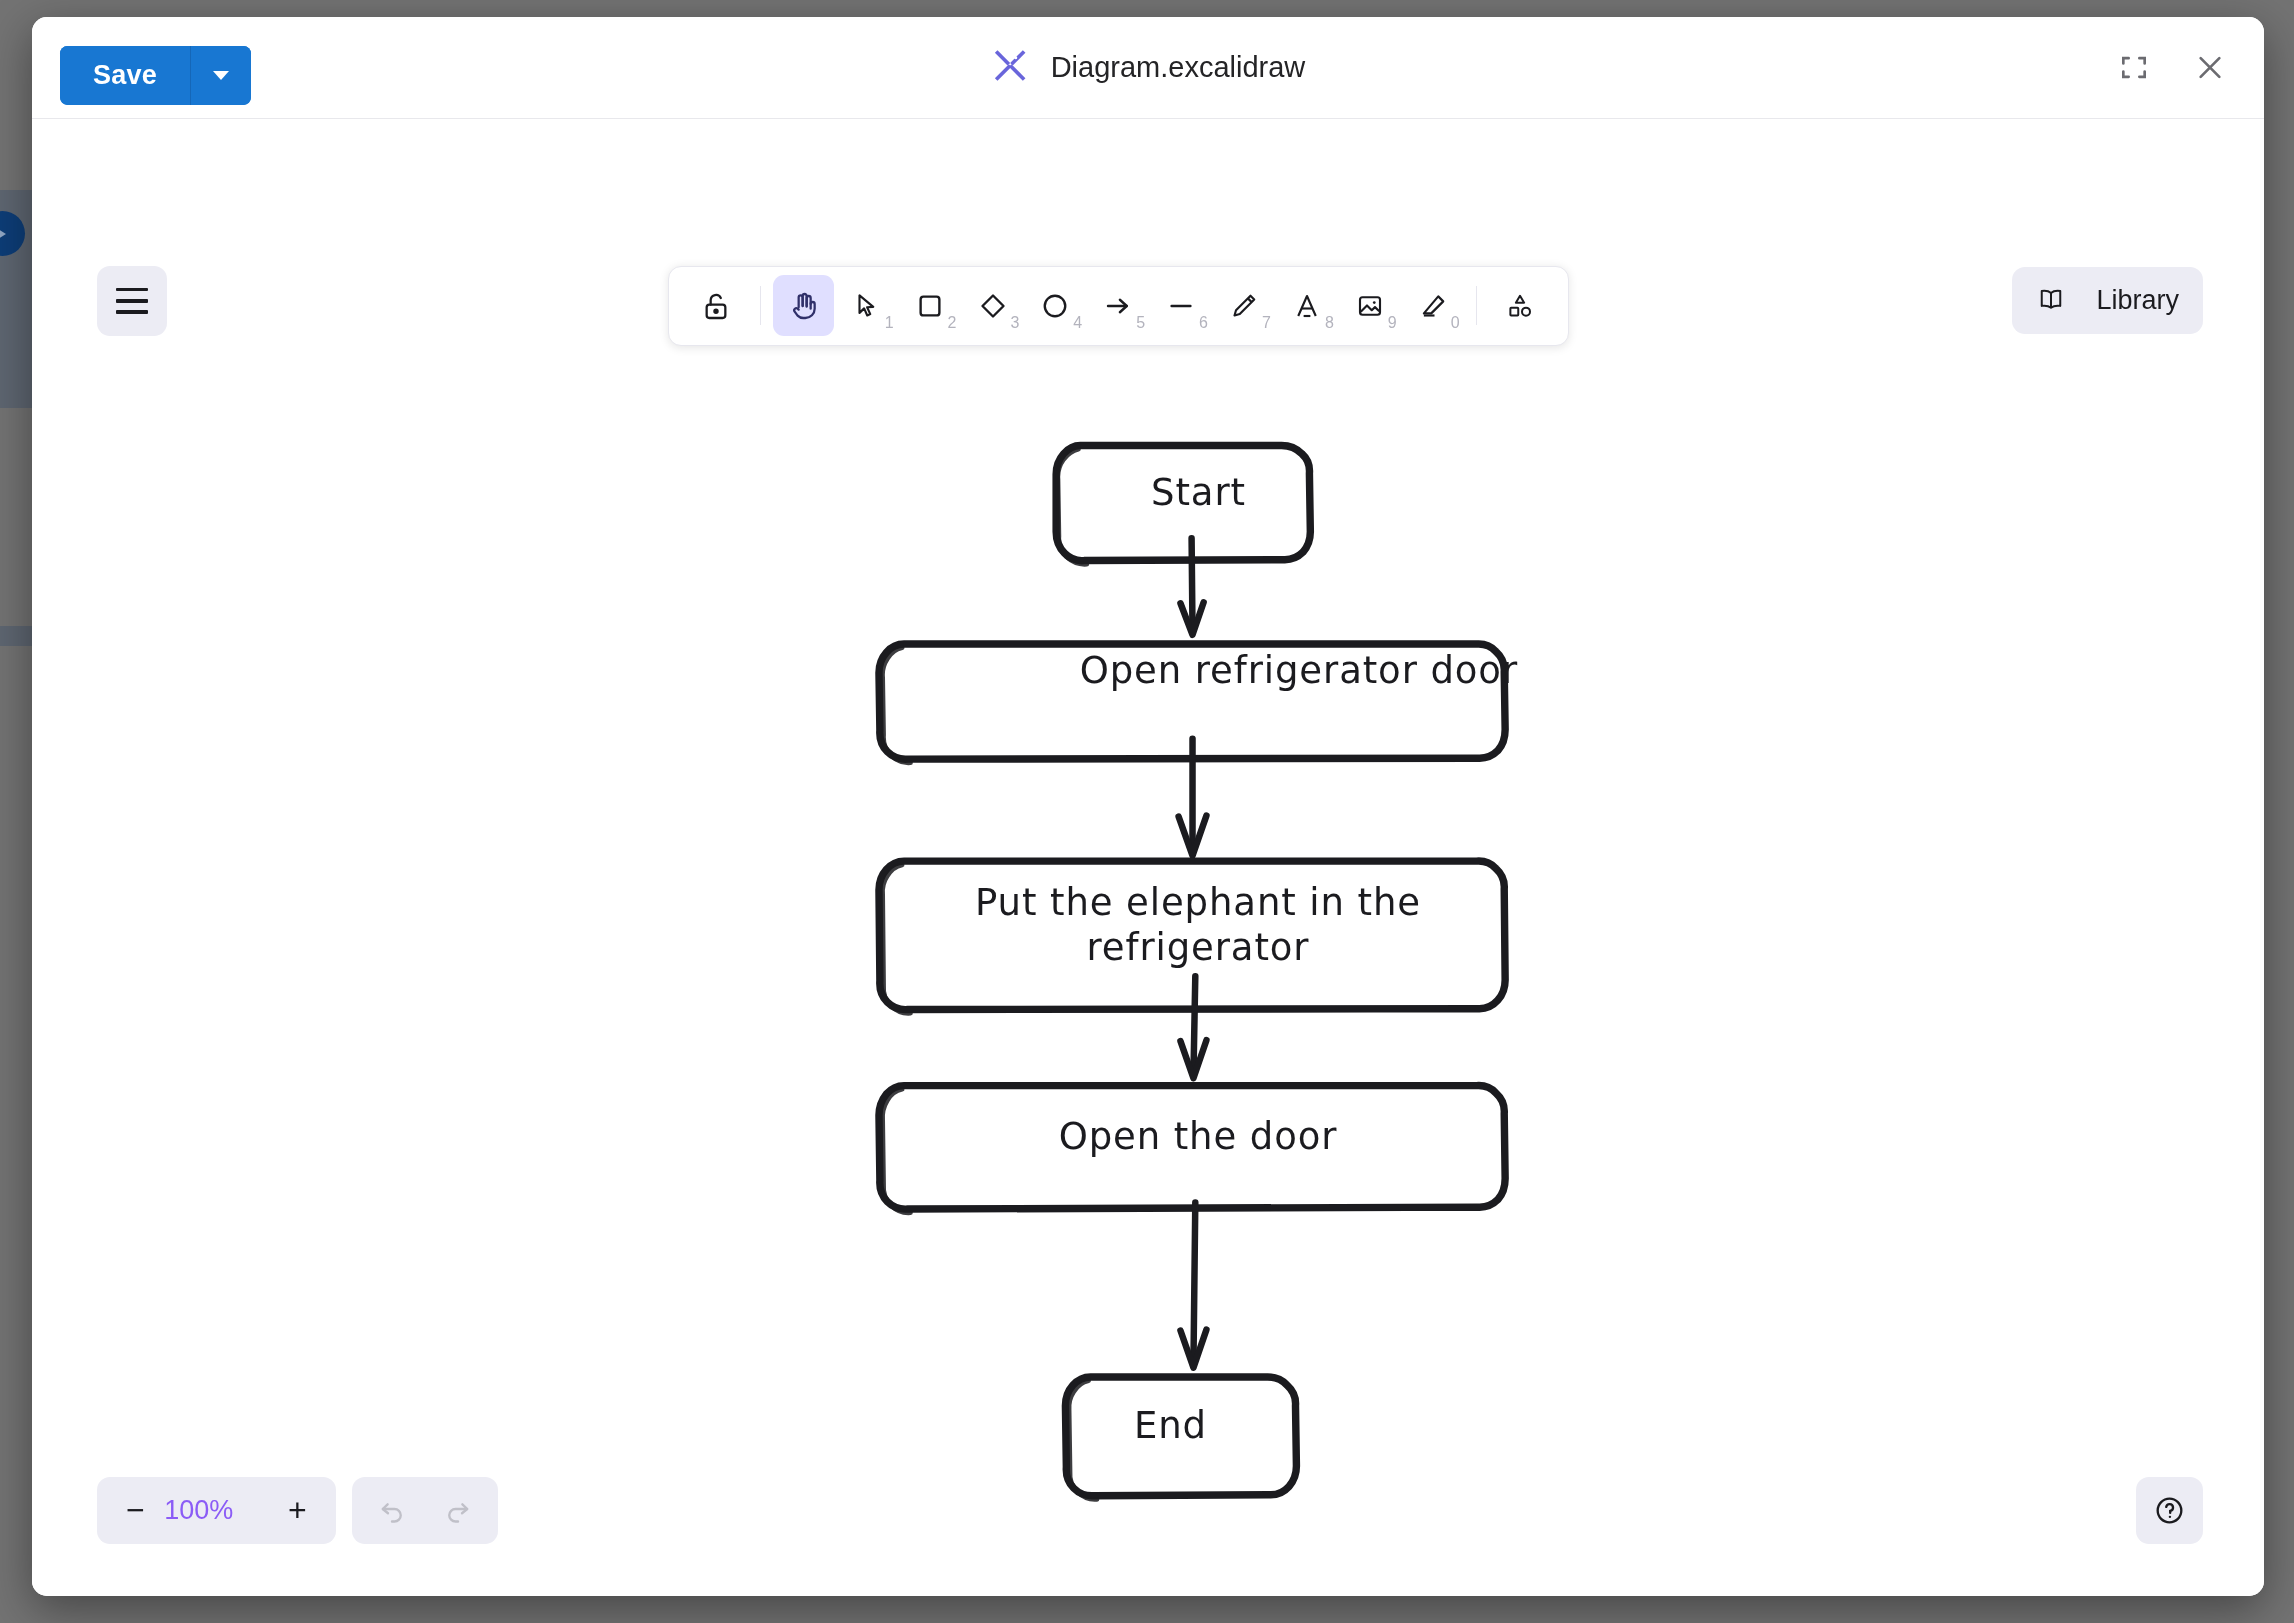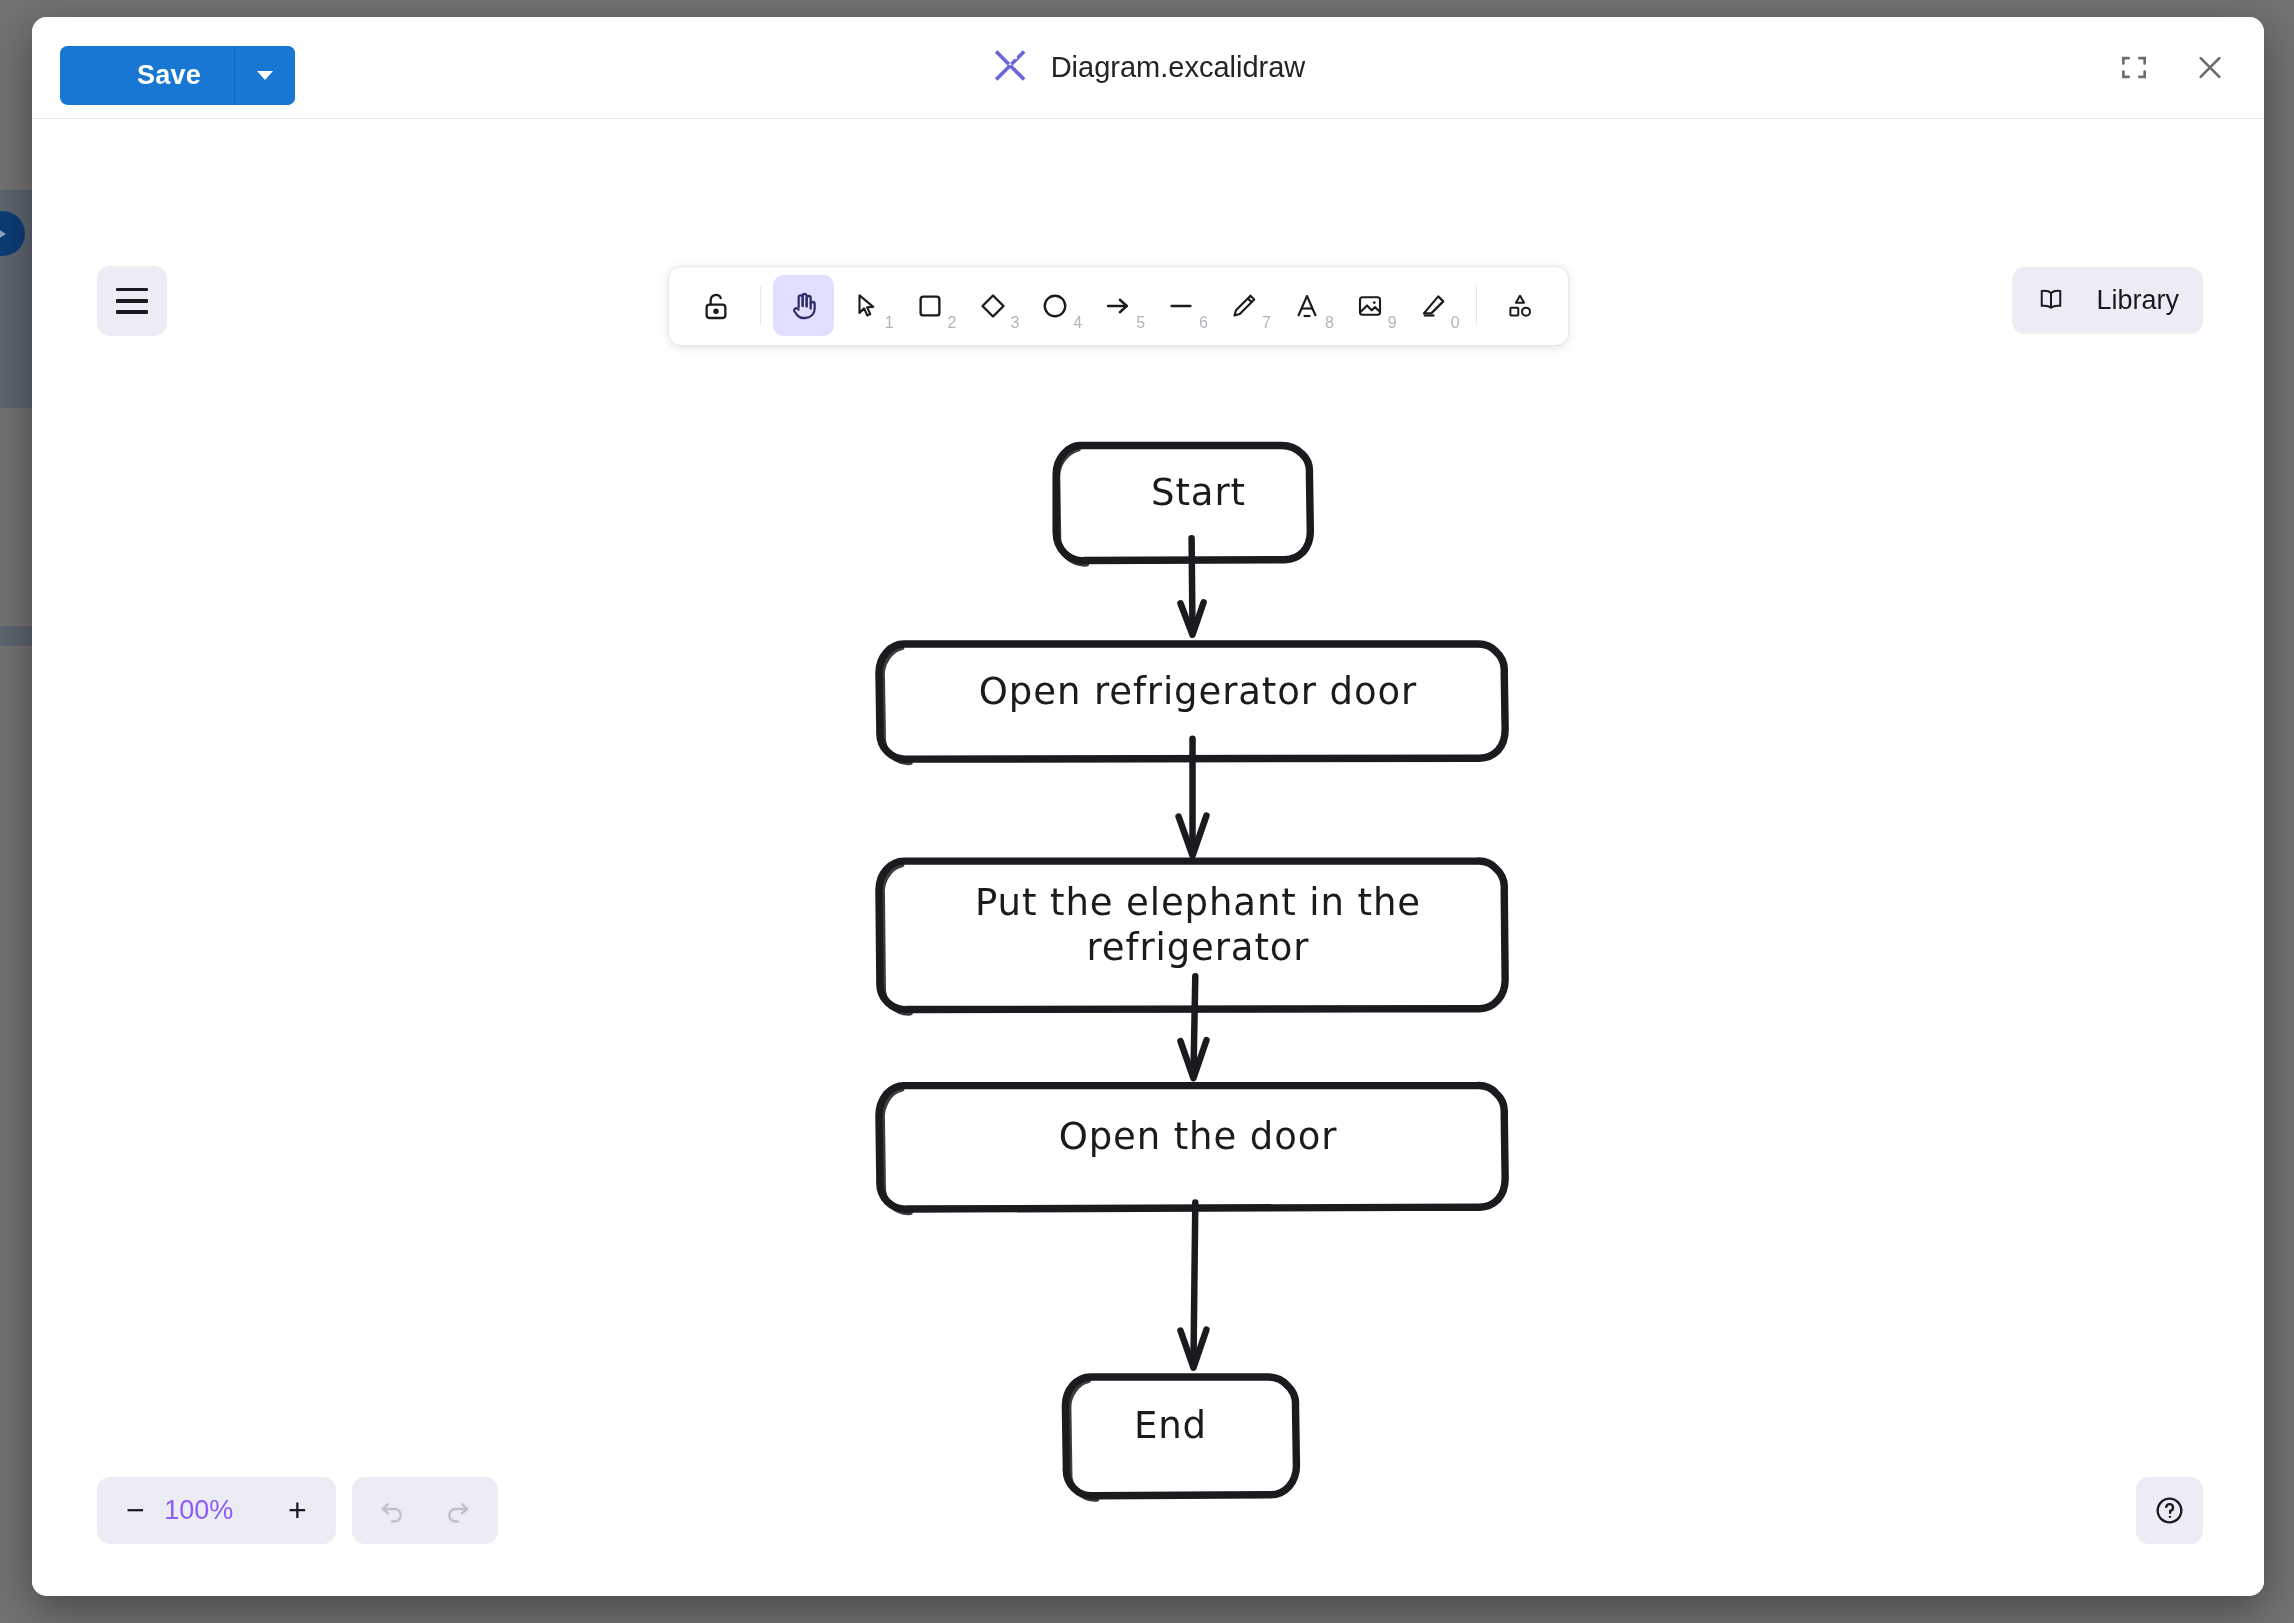--- a/index.html
+++ b/index.html
@@ -60,21 +60,20 @@
     border-bottom: 0.9px solid #e8e8ec;
     background: #fff;
   }
   #save-group {
     position: absolute; left: 28px; top: 29px;
     display: flex; align-items: stretch;
     height: 59px;
     border-radius: 7.4px;
     overflow: hidden;
     background: #1877d2;
-    padding-left: 44px;
   }
   #save-button {
     display: flex; align-items: center; justify-content: center;
     padding: 0 33px;
     color: #fff;
     font-size: 27px;
     font-weight: 700;
     letter-spacing: 0.2px;
     cursor: pointer;
     background: #1877d2;
@@ -462,21 +461,21 @@
 
         <path d="M1141 1356 q-11 0 -19 9 q-8 9 -8 22 l1 66 q-1 14 8 23 q9 9 22 8 l188 -1 q13 1 22 -9 q8 -9 8 -22 l-1 -65 q1 -13 -9 -22 q-8 -9 -21 -9 z" stroke-width="8"></path>
         <path d="M1139 1360 q-10 2 -16 12 q-6 9 -5 20 l1 66 q-1 13 8 22 q9 9 21 8" stroke-width="5" opacity=".85"></path>
       </g>
     </svg>
 
     <div class="node-text" style="left:1048px; top:327px; width:237px; height:94px;align-items:center;">
       <span>Start</span>
     </div>
 
-    <div class="node-text" style="left:846px; top:525px; width:640px; height:95px;">
+    <div class="node-text" style="left:846px; top:504px; width:640px; height:95px;align-items:flex-end;">
       <span>Open refrigerator door</span>
     </div>
 
     <div class="node-text" style="left:846px; top:742px; width:640px; height:128px;">
       <span>Put the elephant in the</span>
       <span>refrigerator</span>
     </div>
 
     <div class="node-text" style="left:846px; top:967px; width:640px; height:102px;">
       <span>Open the door</span>

